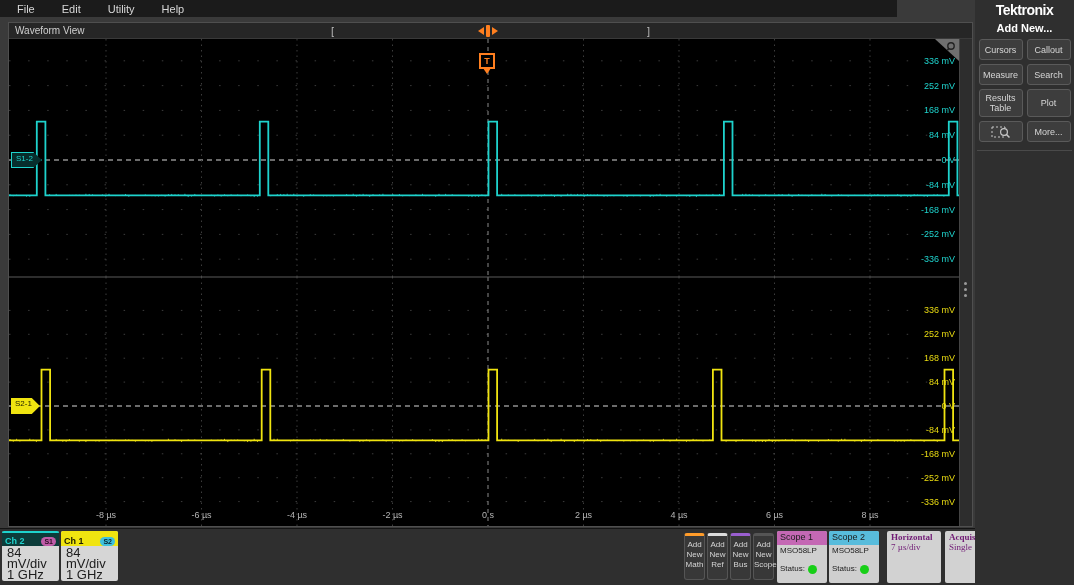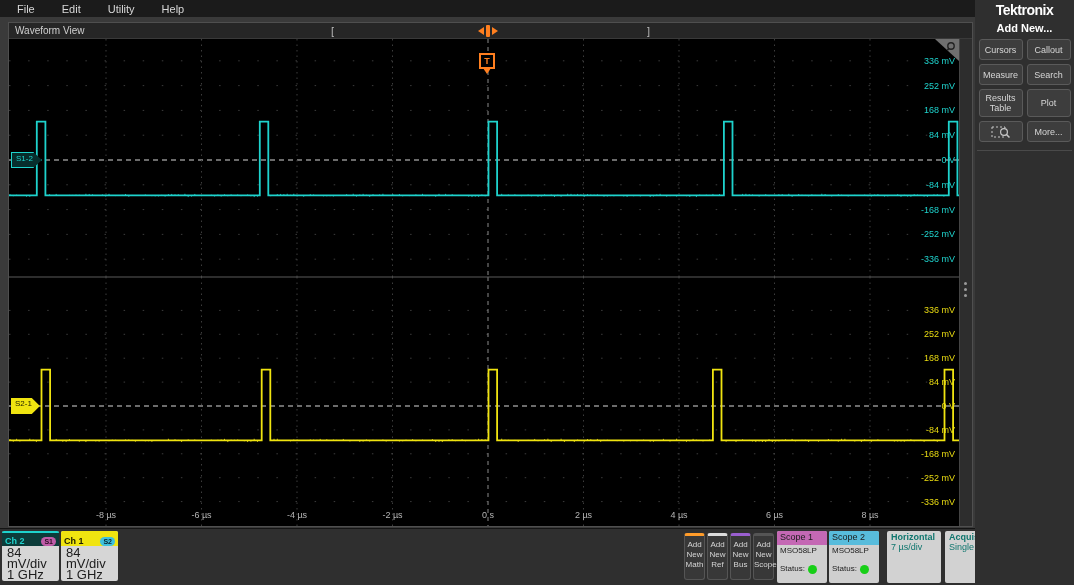--- a/index.html
+++ b/index.html
@@ -1,19 +1,19 @@
 <!DOCTYPE html>
 <html><head>
 <meta charset="utf-8">
 <style>
   * { margin:0; padding:0; box-sizing:border-box; }
   html,body { width:1074px; height:585px; background:#3a3a3a; font-family:"Liberation Sans", sans-serif; overflow:hidden; }
 
   
-  .menubar { position:absolute; left:0; top:0; width:1074px; height:17px; background:#1b1b1b; display:flex; align-items:center; gap:27px; padding-left:17px; }
+  .menubar { position:absolute; left:0; top:0; width:897px; height:17px; background:#1b1b1b; display:flex; align-items:center; gap:27px; padding-left:17px; }
   .menubar .mi { color:#d8d8d8; font-size:11px; cursor:default; }
 
   
   .wview { position:absolute; left:8px; top:22px; width:965px; height:505px; background:#000; border:1px solid #4f4f4f; }
   .wv-titlebar { position:relative; height:16px; background:#262626; border-bottom:1px solid #3a3a3a; }
   .wv-title { position:absolute; left:6px; top:2px; font-size:10px; color:#cfcfcf; }
   .wv-bracket { position:absolute; top:2px; font-size:11px; color:#b8b8b8; }
   .wv-bracket.l { left:322px; } .wv-bracket.r { left:638px; }
   .tb-marker { position:absolute; left:469px; top:2px; width:20px; height:12px; }
   .tb-marker .tri { position:absolute; top:2px; width:0; height:0; border-top:4px solid transparent; border-bottom:4px solid transparent; }
@@ -68,21 +68,21 @@
   .addbtn.scope{ border-top:3px solid #555; }
 
   .scopebadge { position:absolute; top:2px; width:50px; height:52px; background:#cfcfcf; border-radius:2px; overflow:hidden; cursor:pointer; }
   .scopebadge .hd { height:14px; font-size:9px; font-weight:normal; color:#1c1c1c; padding:1px 3px; }
   .scopebadge .bd { font-size:8px; color:#1c1c1c; padding:1px 3px; line-height:10px; }
   .scopebadge .st { display:flex; align-items:center; gap:3px; margin-top:8px; }
   .dot { width:9px; height:9px; border-radius:50%; background:#17cf17; }
   .scopebadge.s1 { left:777px; } .scopebadge.s1 .hd { background:#c468b4; }
   .scopebadge.s2 { left:829px; } .scopebadge.s2 .hd { background:#58bcdc; }
 
-  .graybox { position:absolute; top:2px; height:52px; background:#d2d2d2; border-radius:2px; color:#0f766e; padding:1px 4px; cursor:pointer; }
+  .graybox { position:absolute; top:2px; height:52px; background:#d2d2d2; border-radius:2px; color:#701a75; padding:1px 4px; cursor:pointer;font-family:Liberation Serif, serif; }
   .graybox .t { font-size:9px; font-weight:bold; }
   .graybox .v { font-size:9px; }
   .graybox.horiz { left:887px; width:54px; }
   .graybox.acq   { left:945px; width:56px; }
 
   .acquire { position:absolute; left:1012px; top:4px; width:56px; height:19px; background:#17cf17; border:1px solid #0a7d0a; border-radius:3px; color:#fff; font-size:10px; font-weight:bold; text-align:center; line-height:17px; cursor:pointer; }
   .datebox { position:absolute; left:1012px; top:27px; width:56px; height:26px; background:#d2d2d2; border-radius:2px; color:#1c1c1c; font-size:8px; text-align:center; line-height:12px; padding-top:1px; }
   .br-fill { position:absolute; left:975px; top:528px; width:99px; height:57px; background:#2f2f2f; }
 </style>
 </head>

